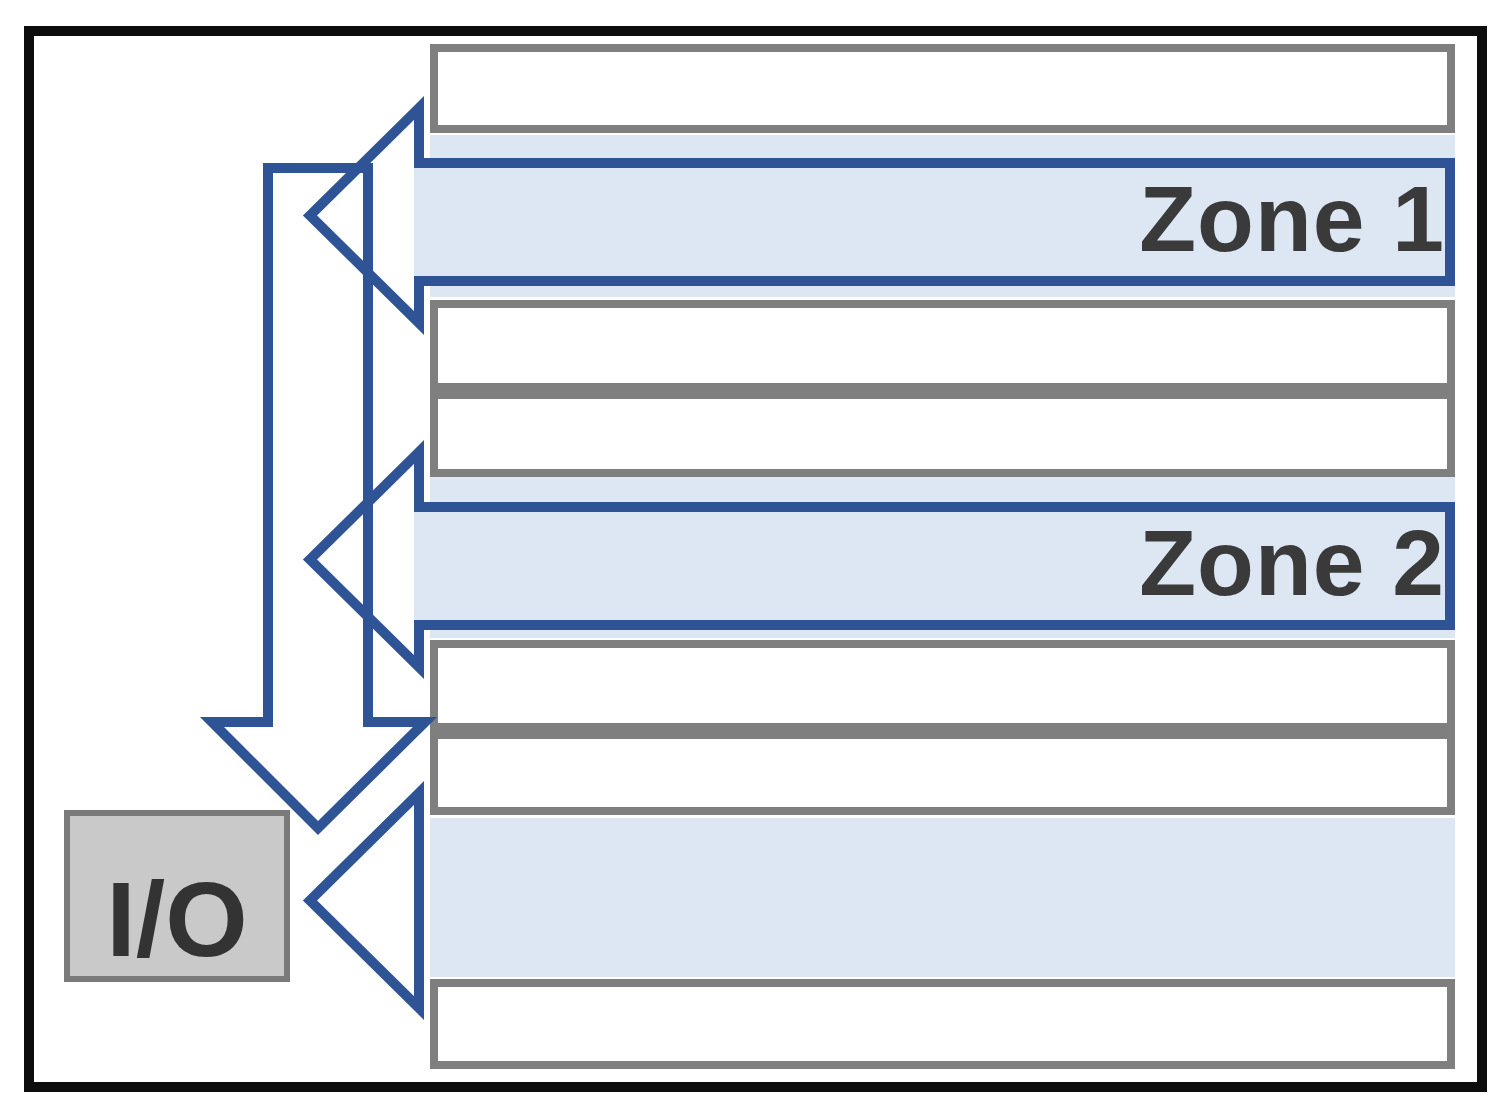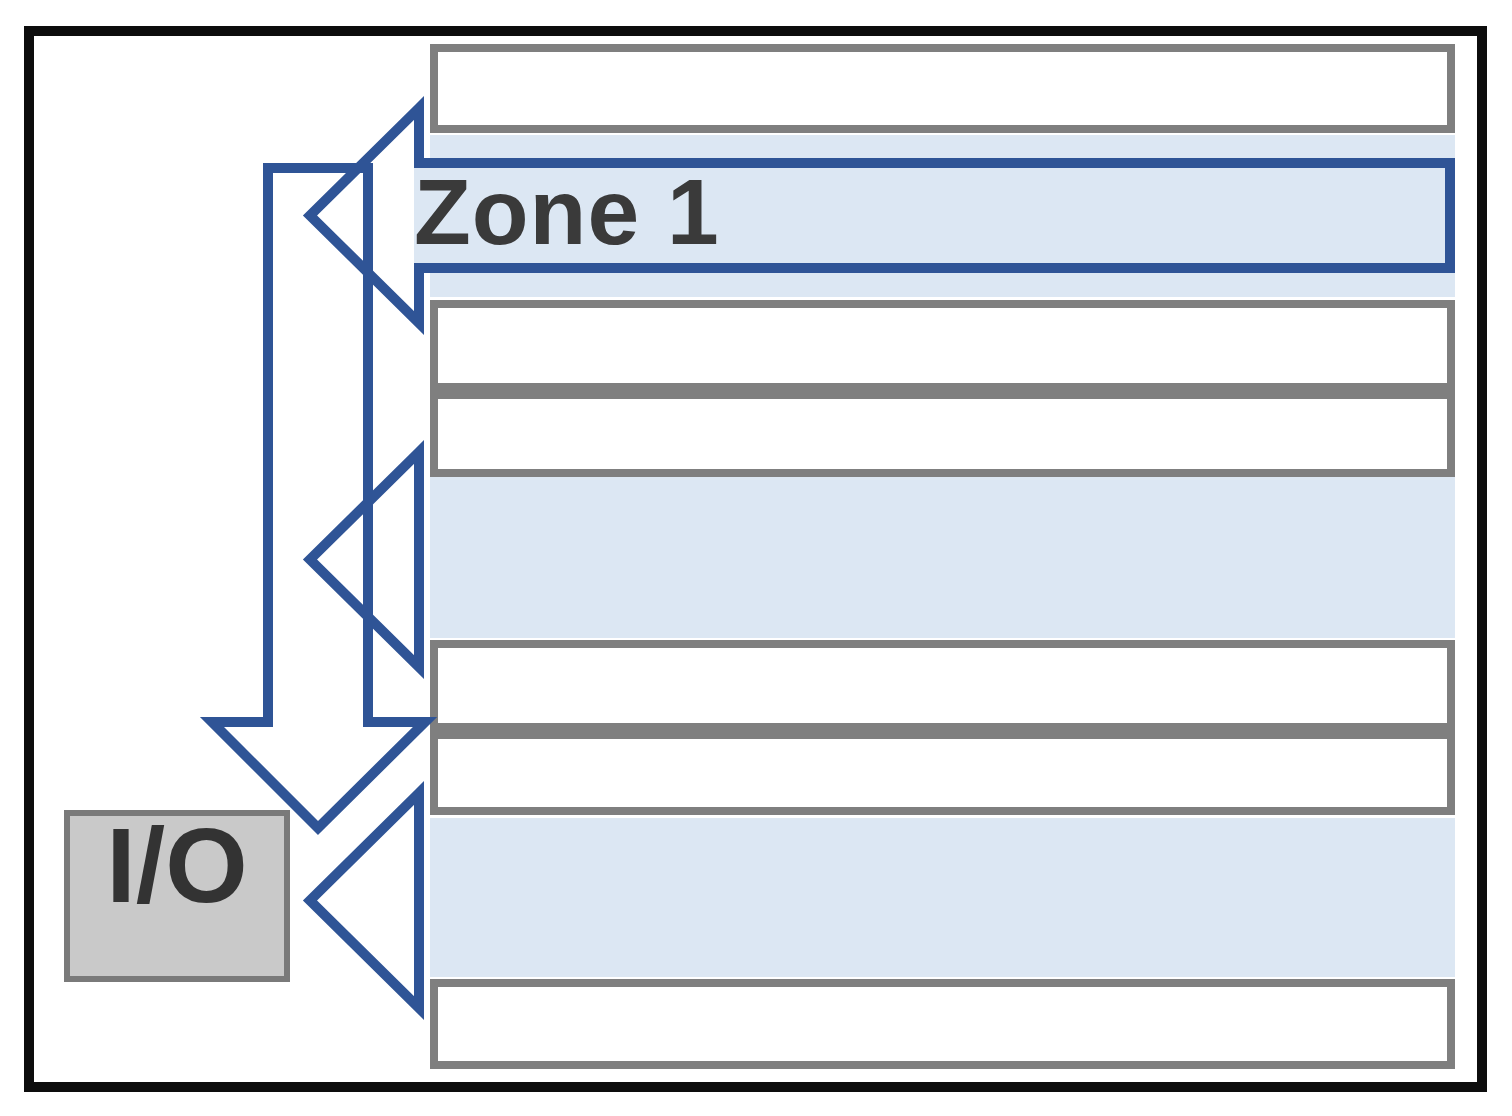--- a/index.html
+++ b/index.html
@@ -38,26 +38,26 @@
   .r5{top:731px;height:84px;}
   .r6{top:979px;height:90px;}
   .halo{
     position:absolute;left:430px;width:1025px;
     background:var(--light-blue);
   }
   .h1{top:135px;height:162px;}
   .h2{top:477px;height:161px;}
   .h3{top:818px;height:159px;}
   .zone-tail{
-    position:absolute;left:414px;width:1041px;height:115px;
+    position:absolute;left:414px;width:1041px;height:128px;
     background:var(--light-blue);
     border-top:10px solid var(--blue);
     border-bottom:10px solid var(--blue);
     border-right:10px solid var(--blue);
-    display:flex;align-items:center;justify-content:flex-start;
+    display:flex;align-items:center;justify-content:flex-end;
     z-index:3;
   }
   .t1{top:158px;}
   .t2{top:502px;}
   .t3{top:843px;}
   .zone-label{
     font-size:93px;font-weight:700;color:var(--label);
     letter-spacing:1px;line-height:1;
     transform:translateY(-3px);
   }
@@ -70,21 +70,21 @@
   svg .outline{
     fill:none;
     stroke:var(--blue);
     stroke-width:10;
     stroke-linejoin:miter;
   }
   .io-box{
     position:absolute;left:64px;top:810px;width:226px;height:172px;
     background:var(--io-fill);
     border:6px solid var(--io-border);
-    display:flex;align-items:flex-start;justify-content:center;
+    display:flex;align-items:flex-end;justify-content:center;
     z-index:5;
   }
   .io-label{
     font-size:106px;font-weight:700;color:#333333;line-height:1;
     transform:translateY(-4px);
   }
 </style>
 </head>
 <body>
 
@@ -105,20 +105,23 @@
 
   <svg class="arrow-layer heads" viewBox="0 0 1512 1116">
     <polygon class="outline" points="419,108 310,215.5 419,323"></polygon>
     <polygon class="outline" points="419,452 310,559.5 419,667"></polygon>
     <polygon class="outline" points="419,793 310,900.5 419,1008"></polygon>
   </svg>
 
   <div class="zone-tail t1">
     <span class="zone-label">Zone 1</span>
   </div>
+  <div class="zone-tail t2">
+    <span class="zone-label">Zone 2</span>
+  </div>
 
   <svg class="arrow-layer downarrow" viewBox="0 0 1512 1116">
     <polygon class="outline" points="268,168 368,168 368,722 425,722 318,828 212,722 268,722"></polygon>
   </svg>
 
   <div class="io-box">
     <span class="io-label">I/O</span>
   </div>
 
 </div>

